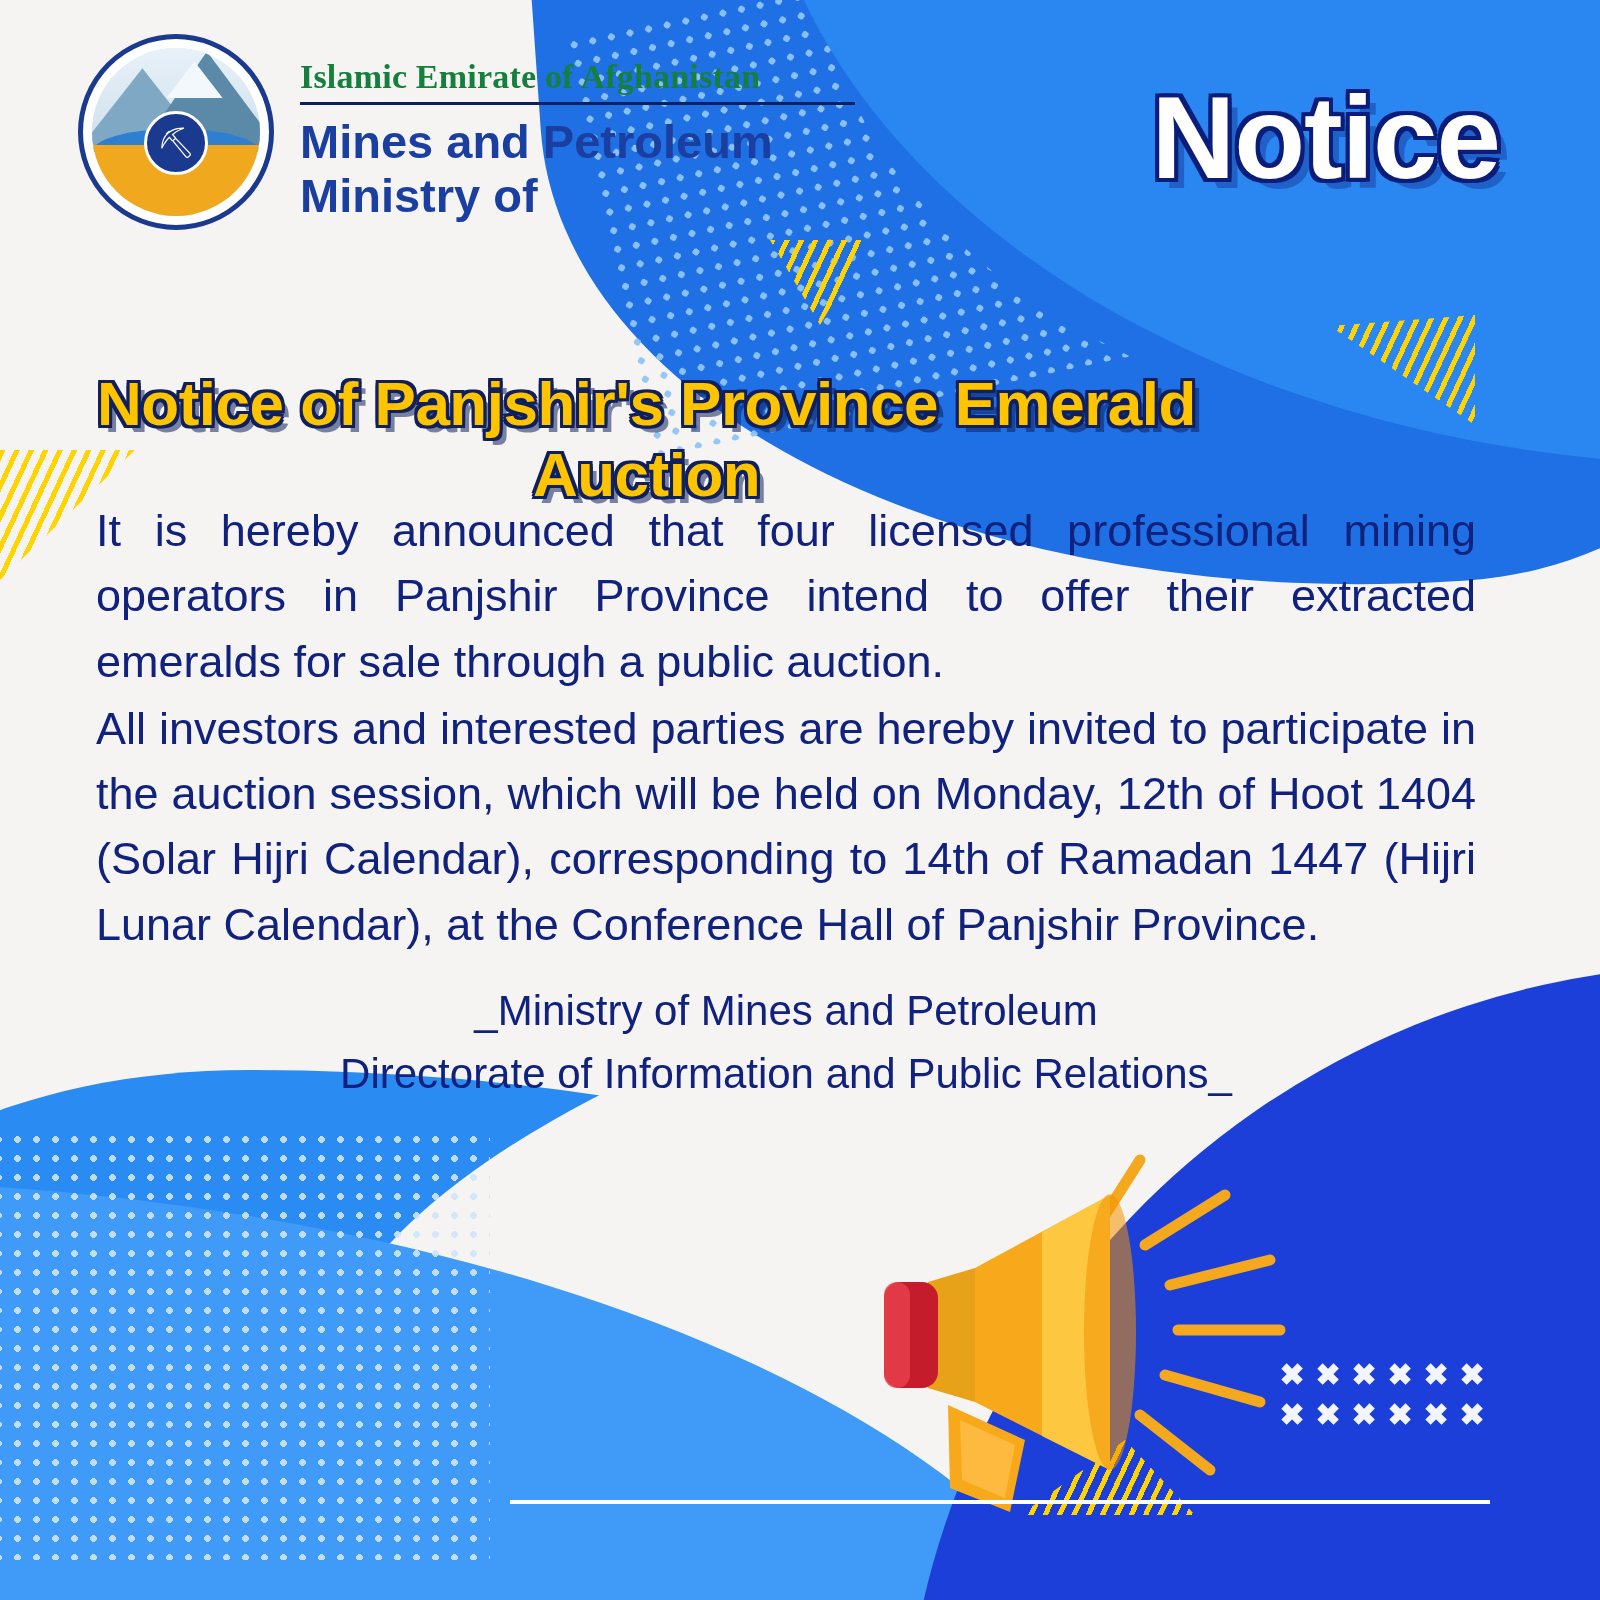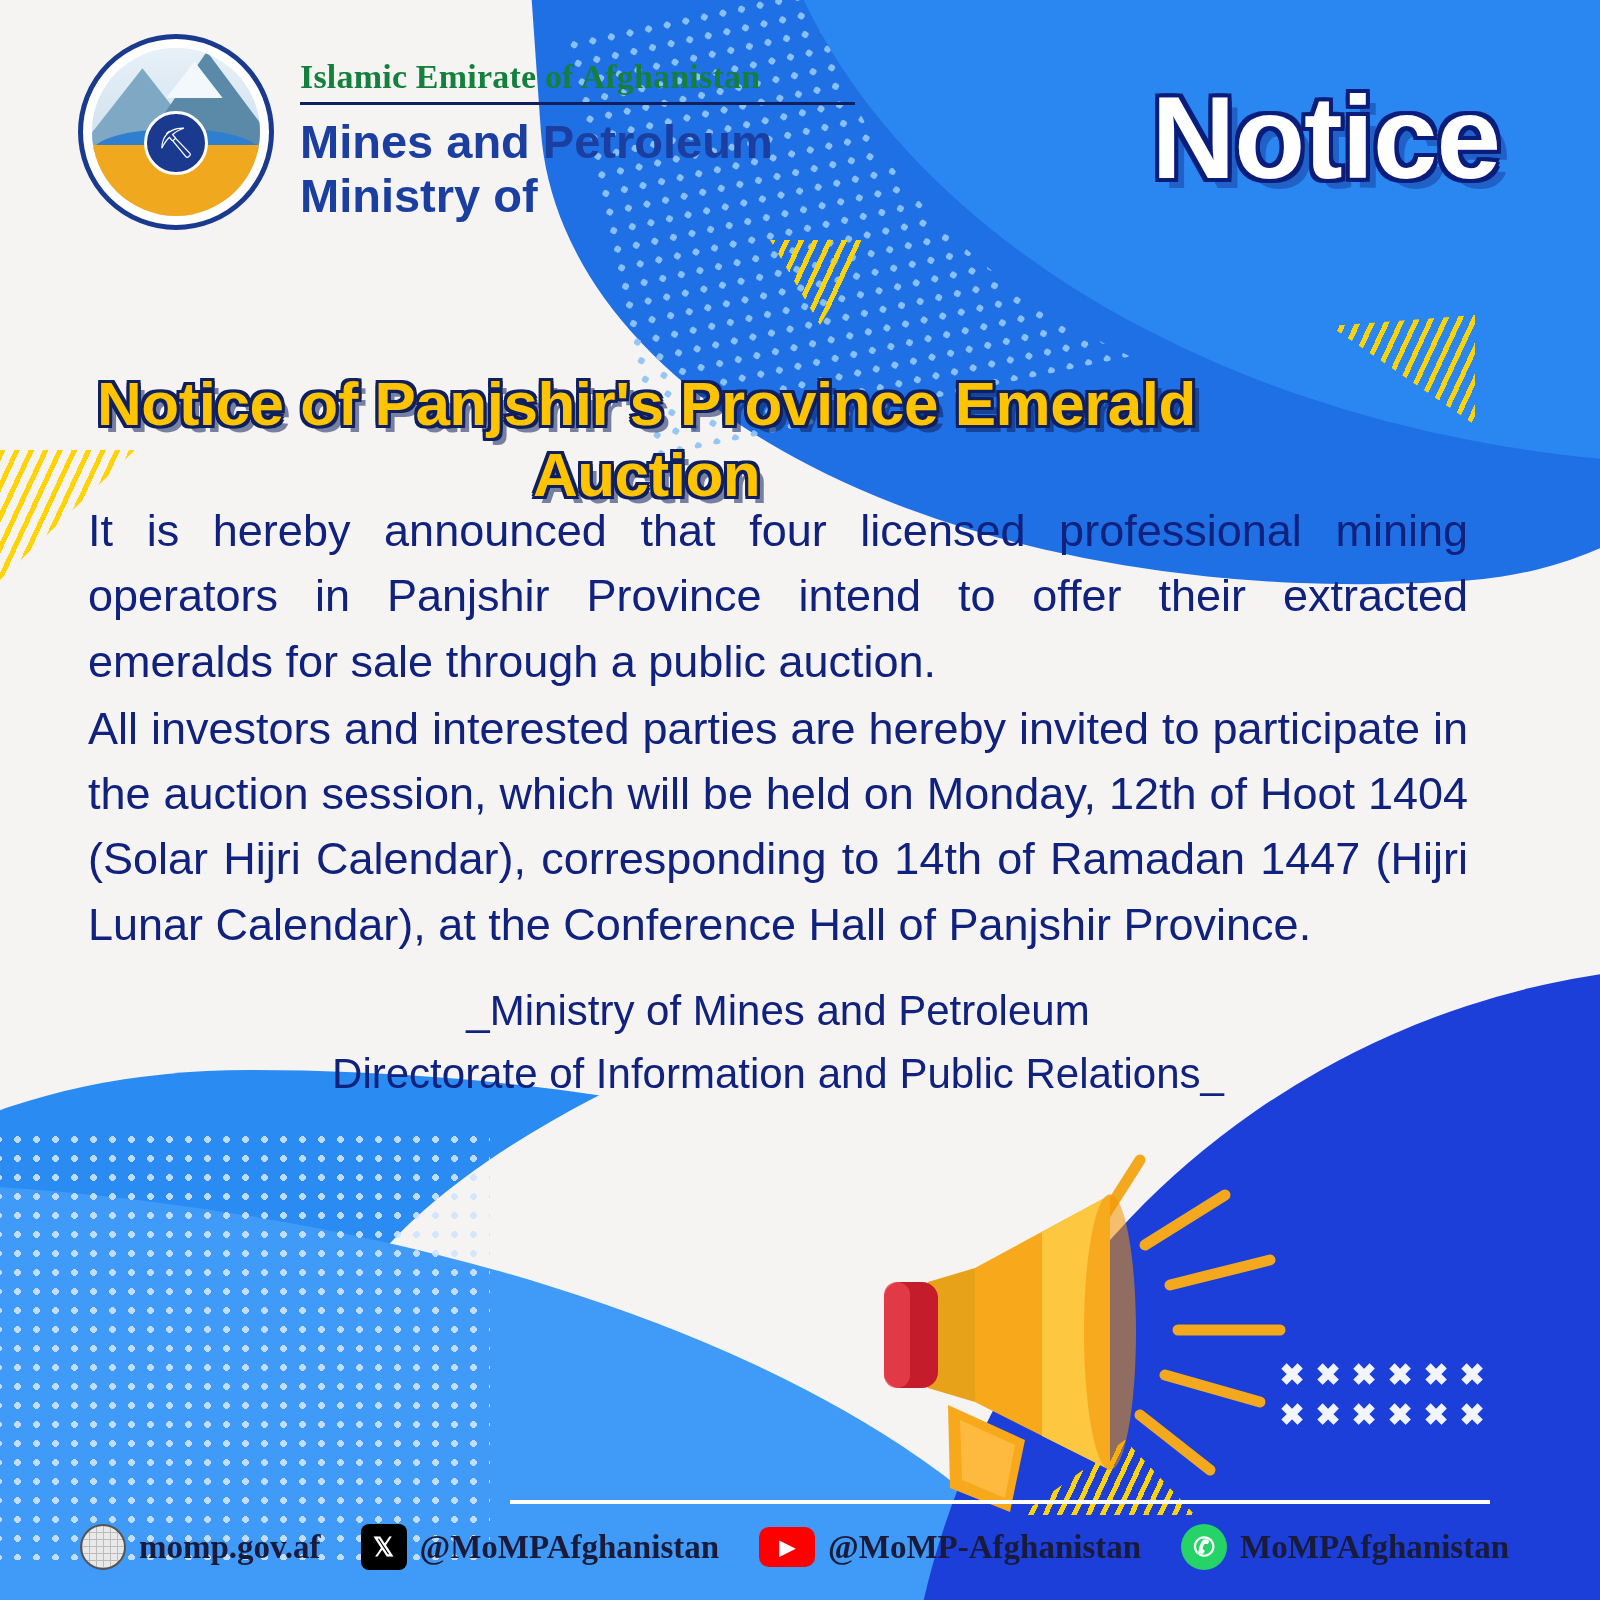--- a/index.html
+++ b/index.html
@@ -224,21 +224,21 @@
     color: #ffc400;
     letter-spacing: -0.5px;
     text-shadow:
       3px 0 0 #10205e, -3px 0 0 #10205e, 0 3px 0 #10205e, 0 -3px 0 #10205e,
       3px 3px 0 #10205e, -3px 3px 0 #10205e, 3px -3px 0 #10205e, -3px -3px 0 #10205e,
       7px 7px 0 rgba(16,32,94,.55);
   }
 
   
   .body {
-    position: absolute; top: 498px; left: 88px; width: 1380px; z-index: 10;
+    position: absolute; top: 498px; left: 96px; width: 1380px; z-index: 10;
   }
   .body p {
     font-family: "Liberation Sans", sans-serif;
     font-size: 45px;
     line-height: 1.45;
     color: #10217e;
     text-align: justify;
     text-justify: inter-word;
   }
   .body p.p1 { margin-bottom: 2px; }
@@ -377,37 +377,14 @@
       <ellipse cx="300" cy="192" rx="26" ry="138" fill="#f39200" opacity=".55"></ellipse>
       <path d="M165 128 L165 262 L118 248 L118 142 Z" fill="#e8a21a"></path>
       <rect x="74" y="142" width="54" height="106" rx="16" fill="#c41c2a"></rect>
       <rect x="74" y="142" width="26" height="106" rx="13" fill="#e8424e" opacity=".8"></rect>
       <path d="M138 265 L215 300 L200 372 L140 348 Z" fill="#f7a81b"></path>
       <path d="M150 280 L205 305 L195 358 L152 340 Z" fill="#ffc24d" opacity=".7"></path>
     </svg>
   </div>
 
   <div class="footer-rule"></div>
-  <div class="footer">
-
-    <div class="f-item">
-      <div class="f-ico ico-web"></div>
-      <span>momp.gov.af</span>
-    </div>
-
-    <div class="f-item">
-      <div class="f-ico ico-x">𝕏</div>
-      <span>@MoMPAfghanistan</span>
-    </div>
-
-    <div class="f-item">
-      <div class="f-ico ico-yt">▶</div>
-      <span>@MoMP-Afghanistan</span>
-    </div>
-
-    <div class="f-item">
-      <div class="f-ico ico-wa">✆</div>
-      <span>MoMPAfghanistan</span>
-    </div>
-
-  </div>
 
 </div>
 
 </body></html>

